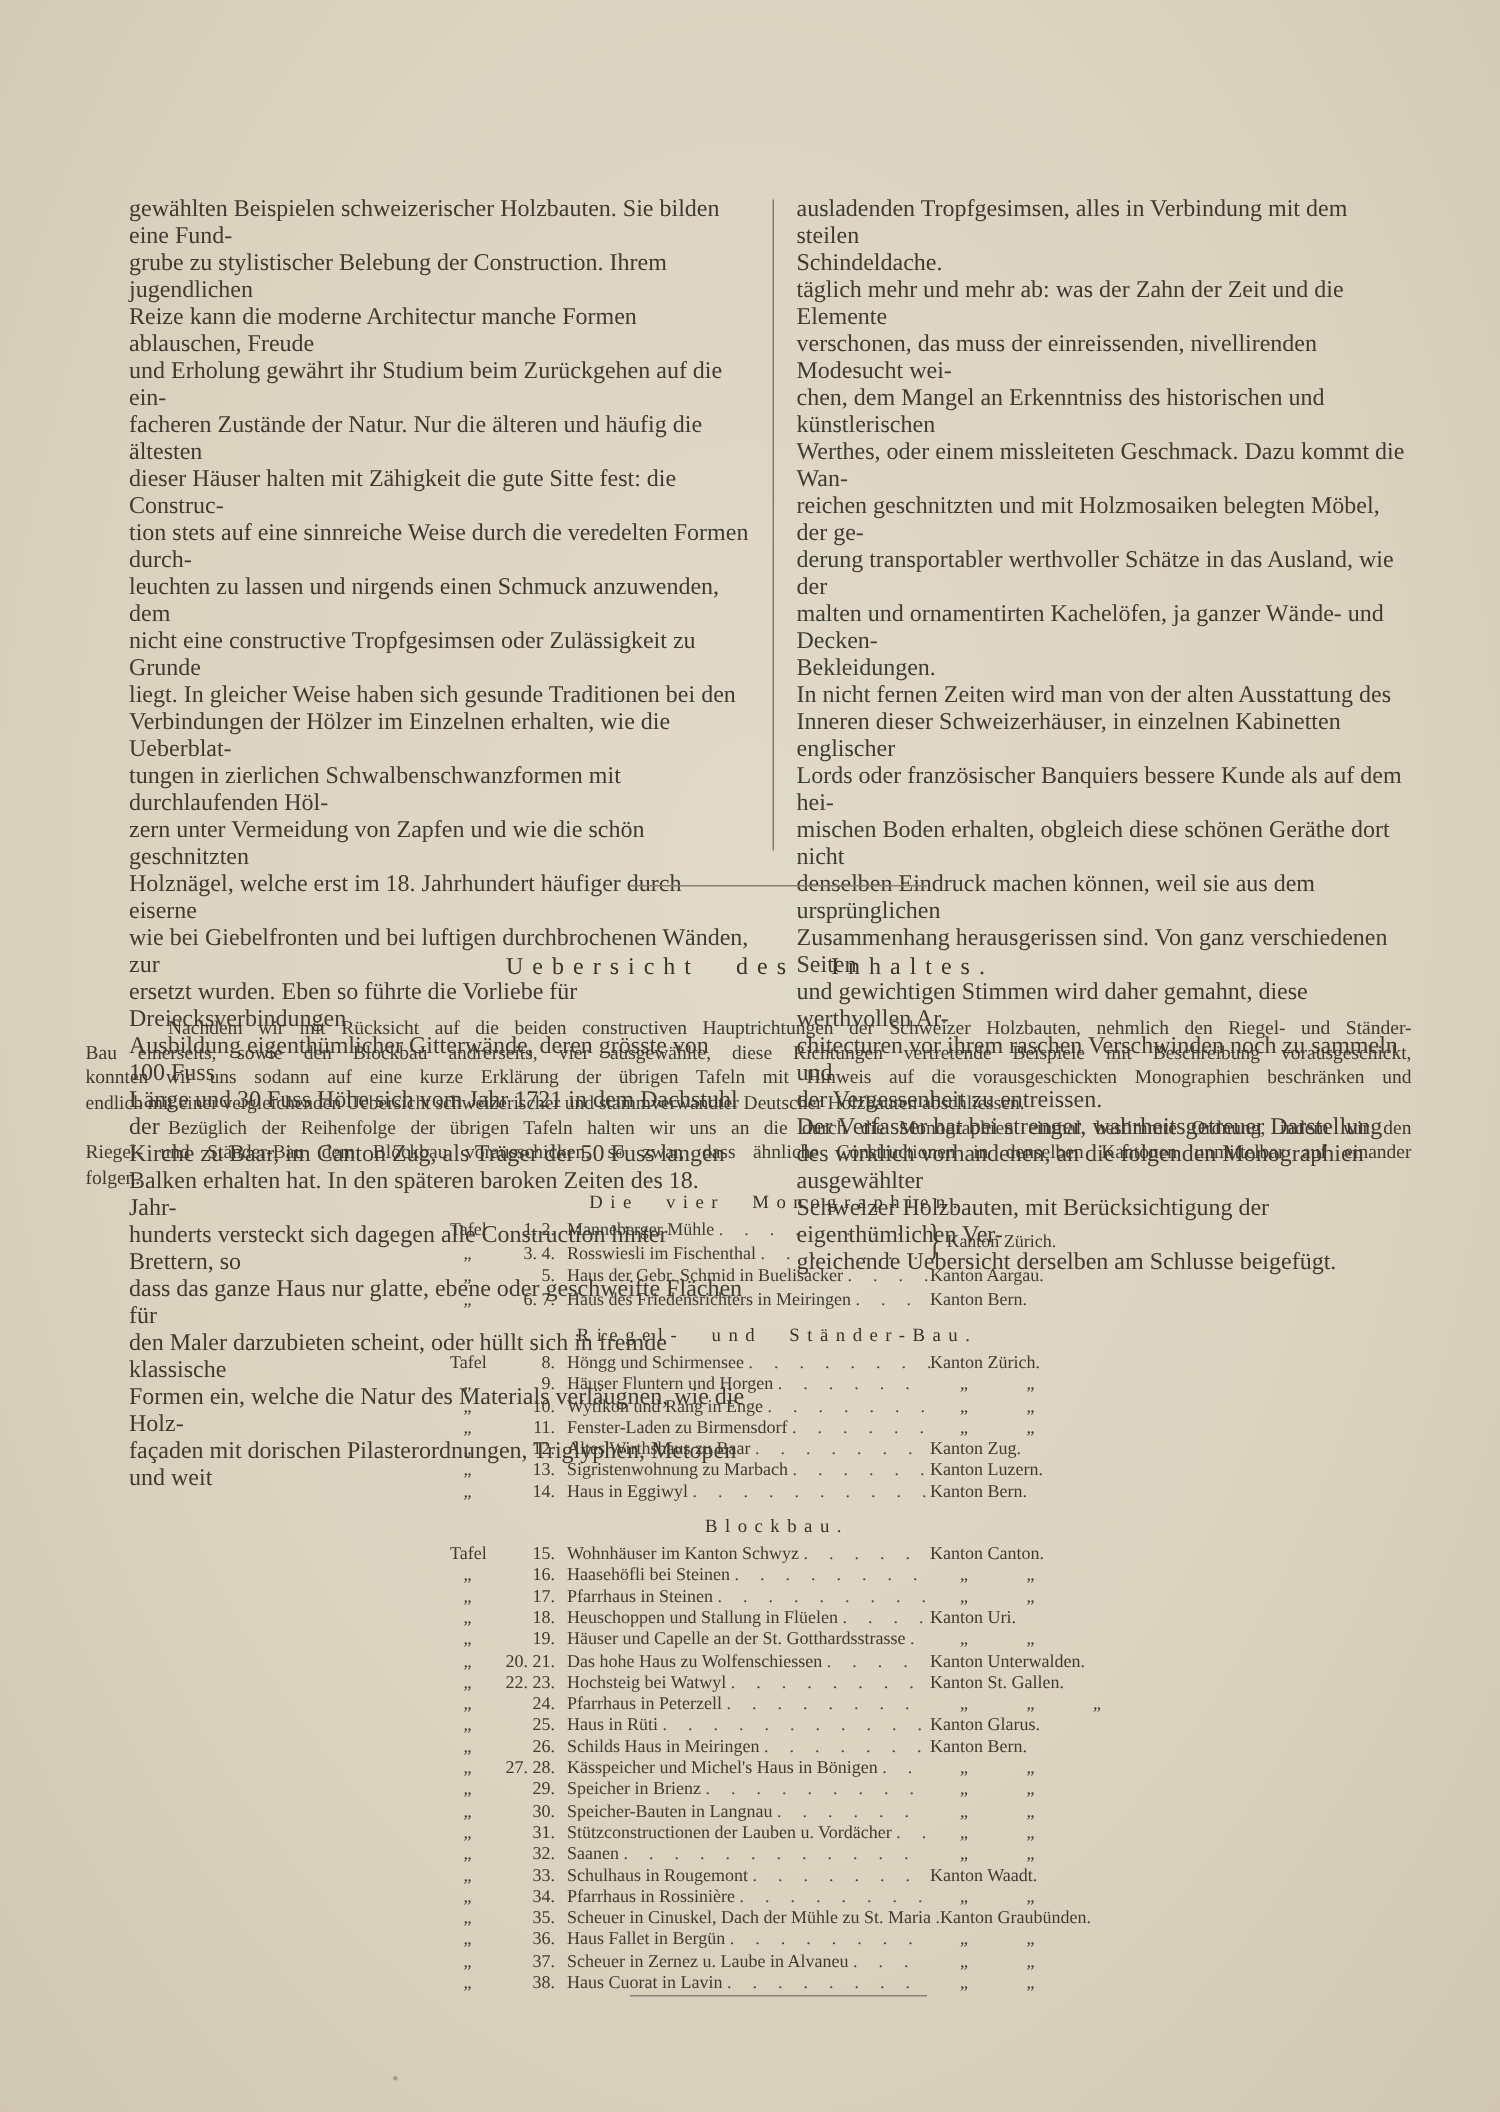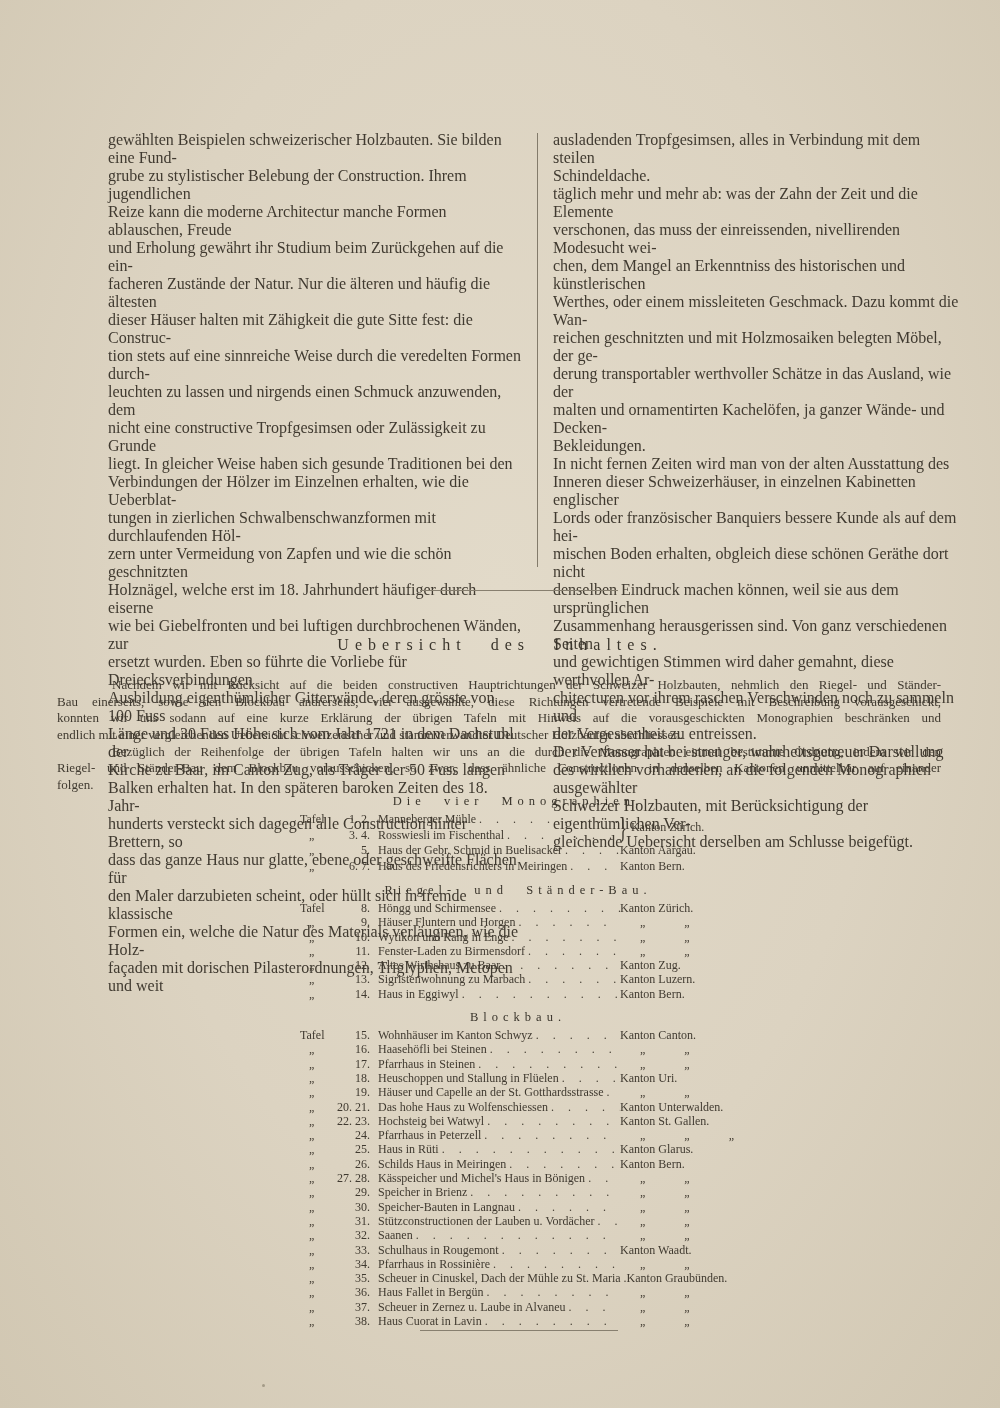--- a/index.html
+++ b/index.html
@@ -5,21 +5,21 @@
   html,body{margin:0;padding:0;background:#d8cfbc;}
   .page{
     position:relative;
     width:1000px;height:1408px;
     background:radial-gradient(ellipse at 50% 42%, #e2dac9 0%, #dcd3c1 55%, #d1c7b2 100%);
     font-family:"Liberation Serif","DejaVu Serif",serif;
     color:#403a30;
     overflow:hidden;
   }
   
-  .two-col{position:absolute;top:131px;left:108px;width:853px;display:flex;}
+  .two-col{position:absolute;top:131px;left:86px;width:853px;display:flex;}
   .colL{width:413px;}
   .colR{width:408px;}
   .vrule{width:1px;background:#837b6b;height:434px;margin:2px 15px 0 16px;flex:none;}
   
   .hrule{position:absolute;height:1px;background:#877f6f;}
   .hrule.top{top:590px;left:420px;width:198px;}
   .hrule.bottom{top:1330px;left:420px;width:198px;}
   
   .main-heading{
     position:absolute;top:636px;left:0;width:1000px;margin:0;

